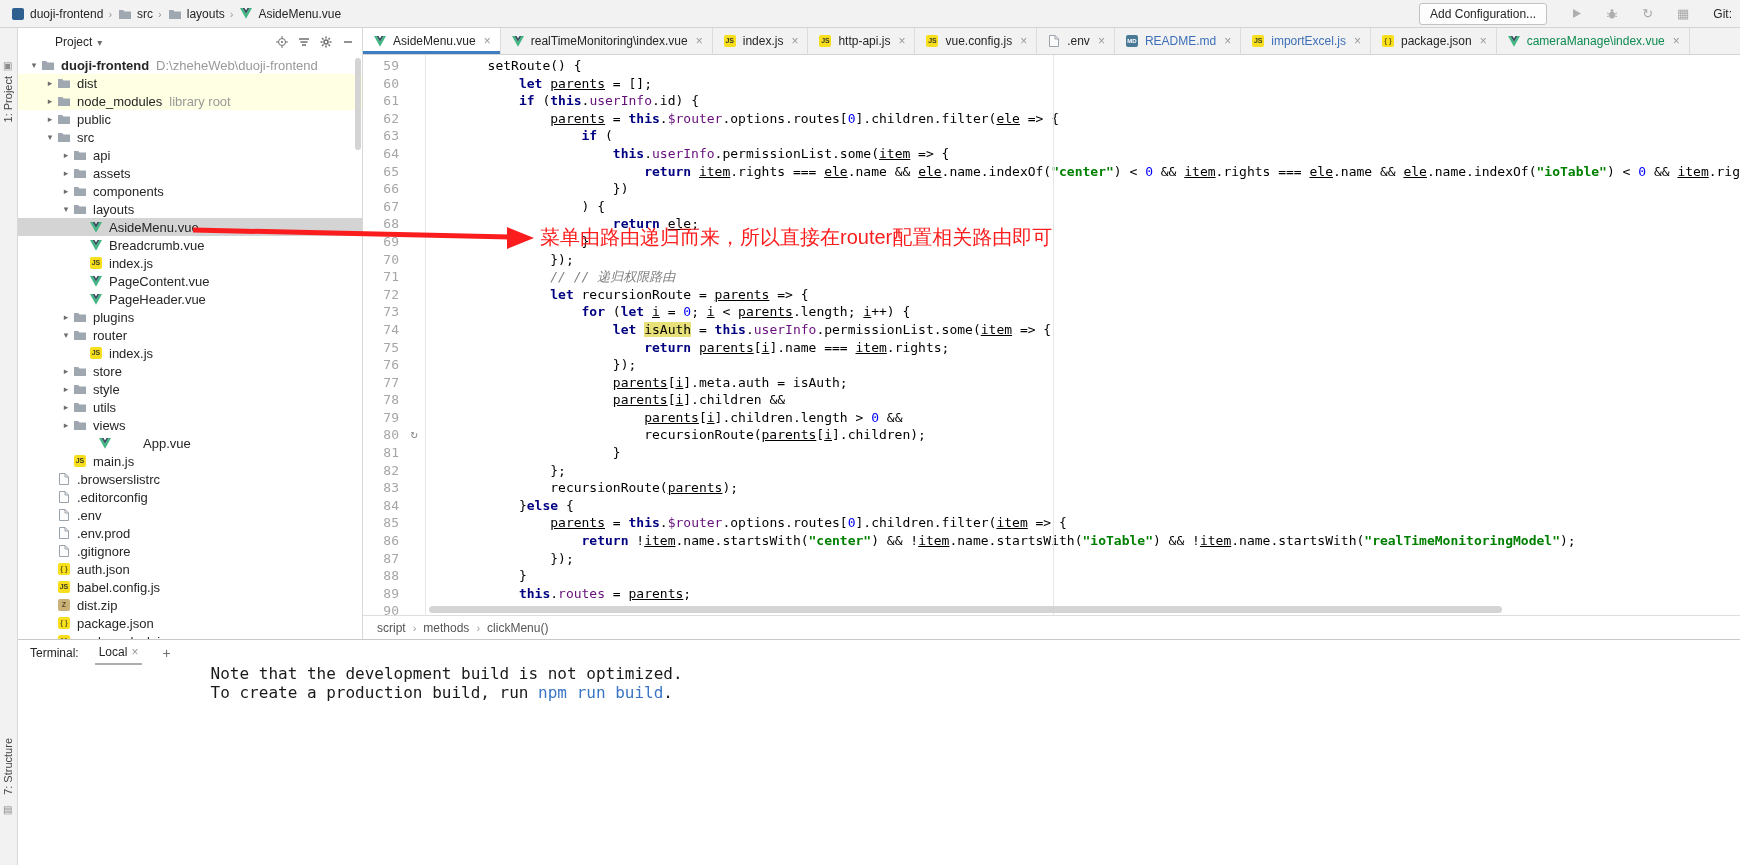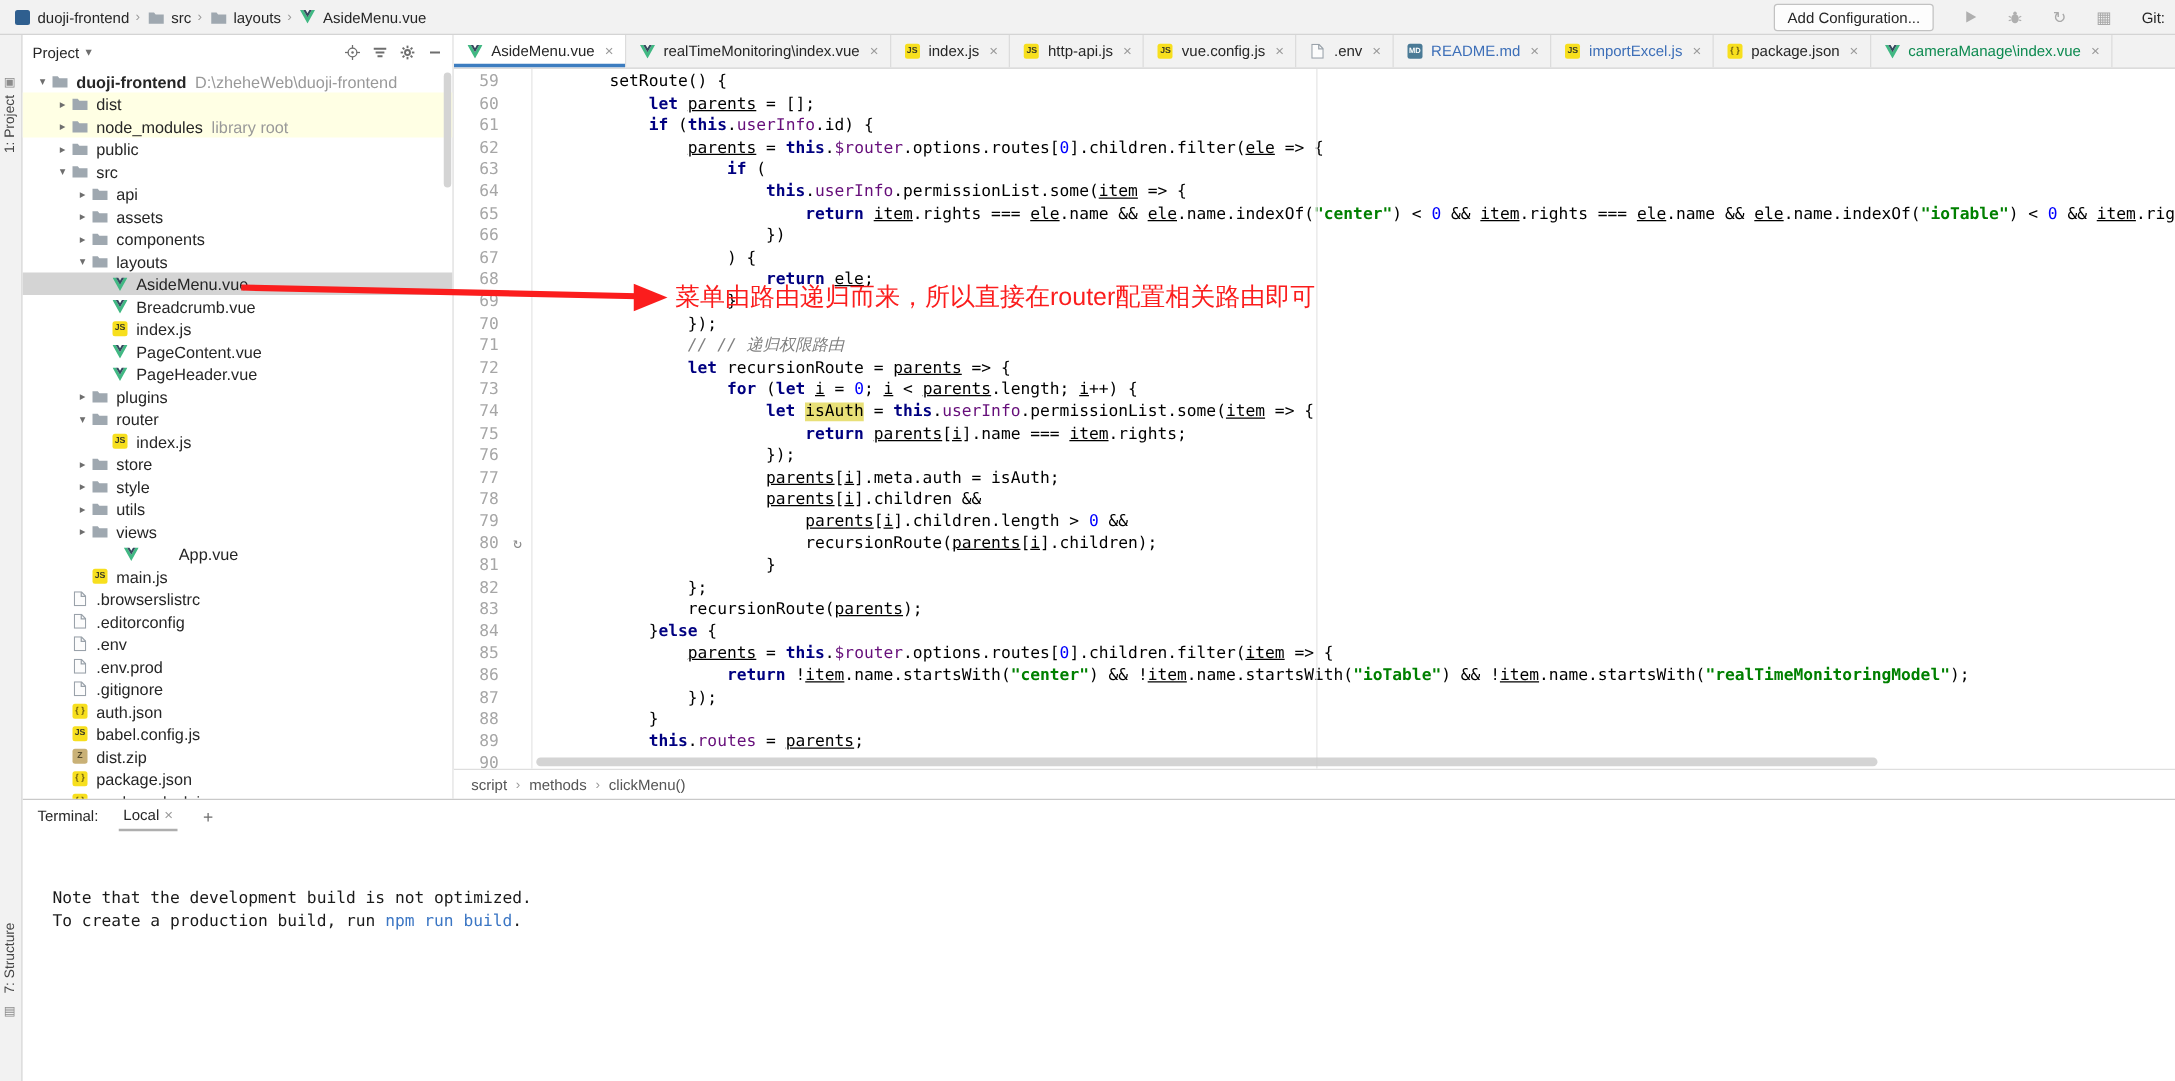--- a/index.html
+++ b/index.html
@@ -30,21 +30,21 @@
   .strip-icon { position:absolute; left:3px; color:#8c8c8c; font-size:10px; }
   .strip-icon.si-top { top:32px; }
   .strip-icon.si-bottom { bottom:50px; }
   .right-col { flex:1; display:flex; flex-direction:column; min-width:0; }
   .main-row { display:flex; height:663px; min-height:0; }
 
   
   .project-panel { width:345px; flex:none; border-right:1px solid #d8d8d8;
                    display:flex; flex-direction:column; background:#fff; }
   .panel-header { height:28px; display:flex; align-items:center; padding:0 8px;
-                  font-size:12px; gap:5px; }
+                  font-size:12px; gap:5px;margin-left:29px; }
   .panel-header .caret { color:#6e6e6e; font-size:10px; }
   .ph-icons { margin-left:auto; display:flex; align-items:center; gap:10px; }
   .ph-icon { display:inline-flex; }
   .tree { flex:1; overflow:hidden; position:relative; font-size:13px; }
   .tree-row { height:18px; display:flex; align-items:center; white-space:nowrap; }
   .tree-row.selected { background:#d4d4d4; }
   .tree-row.libbg { background:#ffffe4; }
   .chev { width:12px; flex:none; text-align:center; color:#6e6e6e; font-size:9px; }
   .ticon { width:16px; flex:none; display:inline-flex; justify-content:center; align-items:center; }
   .tlabel { margin-left:5px; color:#262626; }
@@ -95,28 +95,28 @@
   .hscroll { position:absolute; left:66px; right:238px; bottom:2px; height:7px;
              background:#cccccc; border-radius:4px; opacity:.85; }
 
   .editor-breadcrumb { height:24px; flex:none; border-top:1px solid #dedede; background:#fff;
                        display:flex; align-items:center; padding-left:14px; font-size:12px;
                        color:#555; gap:7px; }
   .eb-sep { color:#9a9a9a; font-size:11px; }
 
   
   .terminal { height:226px; flex:none; border-top:1px solid #c9c9c9; background:#fff;
-              display:flex; flex-direction:column;gap:19px; }
+              display:flex; flex-direction:row; }
   .term-header { height:26px; flex:none; display:flex; align-items:center; gap:16px;
                  padding:0 12px; font-size:12px; color:#262626; }
   .term-tab { display:inline-flex; align-items:center; gap:4px; padding:4px 4px;
               border-bottom:2px solid #aeaeae; }
   .term-tab .close { color:#9a9a9a; }
   .term-add { color:#6e6e6e; font-size:14px; padding:0 4px; }
-  .term-body { flex:1; font-family:"DejaVu Sans Mono",monospace; font-size:13px;
+  .term-body { flex:1; font-family:"DejaVu Sans Mono",monospace; font-size:16px;
                line-height:19px; padding:24px 0 0 24px; color:#1a1a1a; }
   .tt-p { color:#1a1a1a; }
   .tt-cmd { color:#3b76c4; }
 
   
   .overlay { position:absolute; inset:0; z-index:55; pointer-events:none; }
   .annotation-text { position:absolute; left:540px; top:224px; z-index:60; font-size:20px;
                      color:#fb1d1d; white-space:nowrap; pointer-events:none;
                      font-family:"Liberation Sans",sans-serif; }
 </style>

